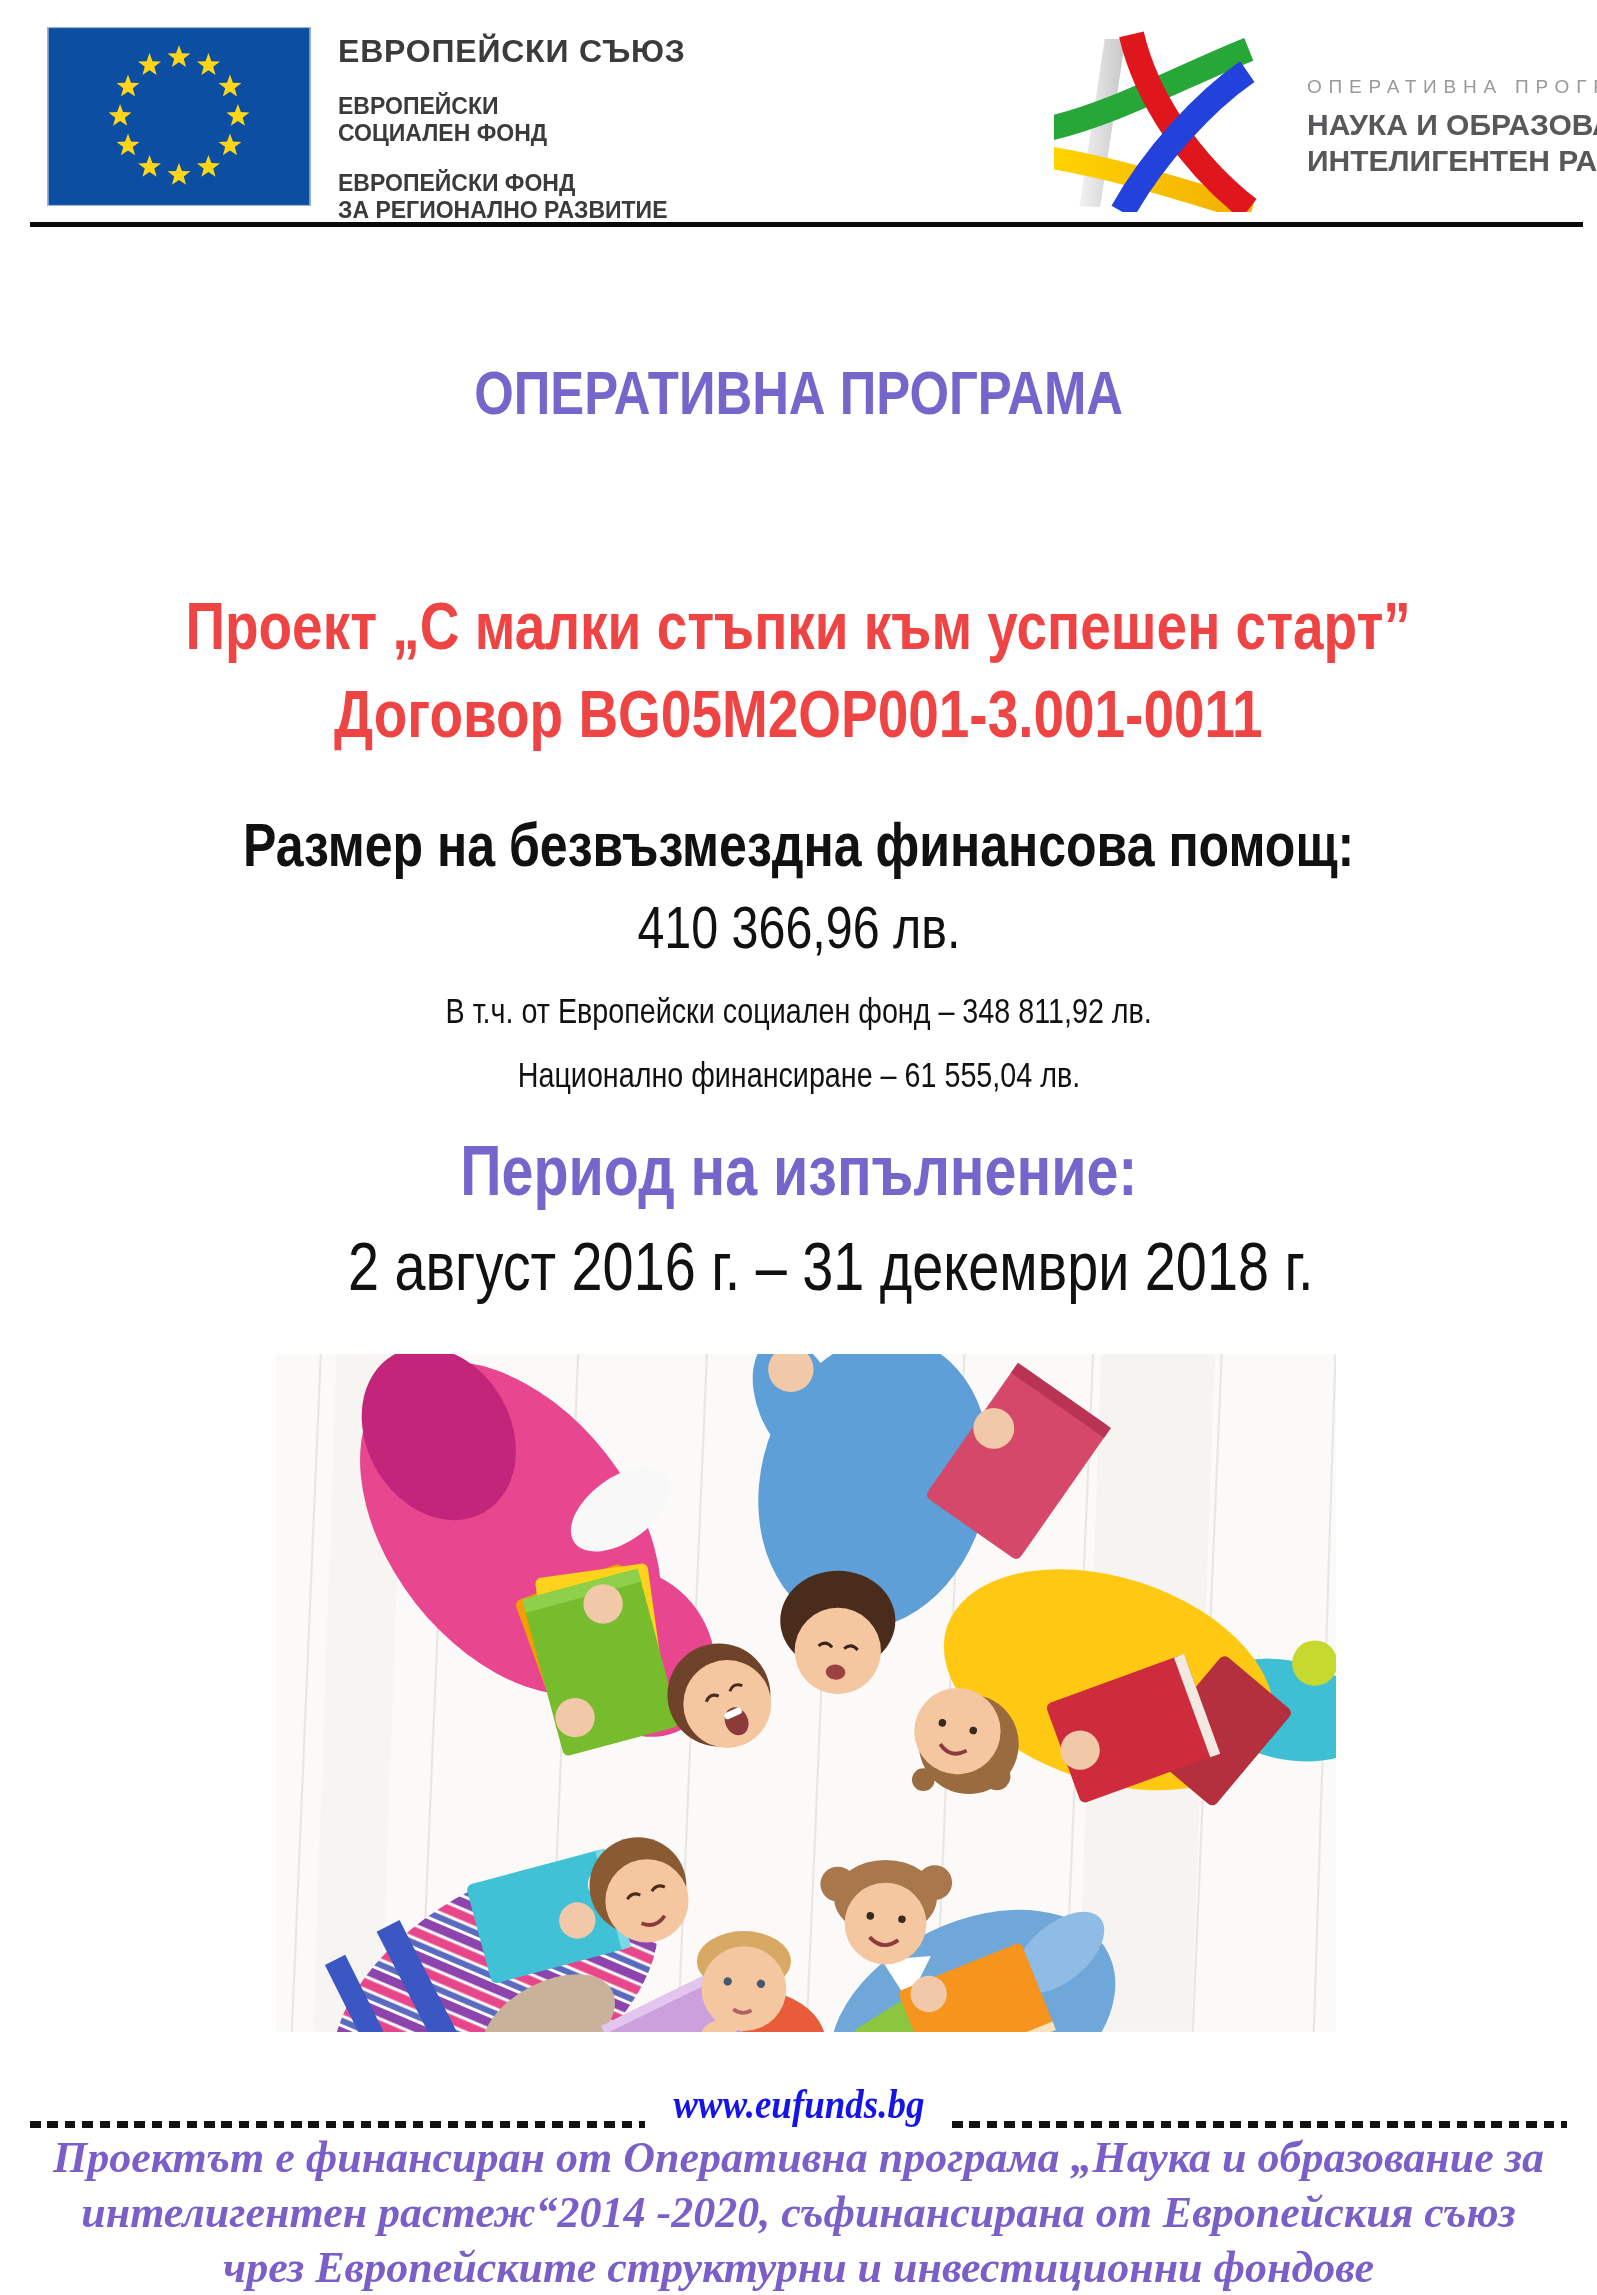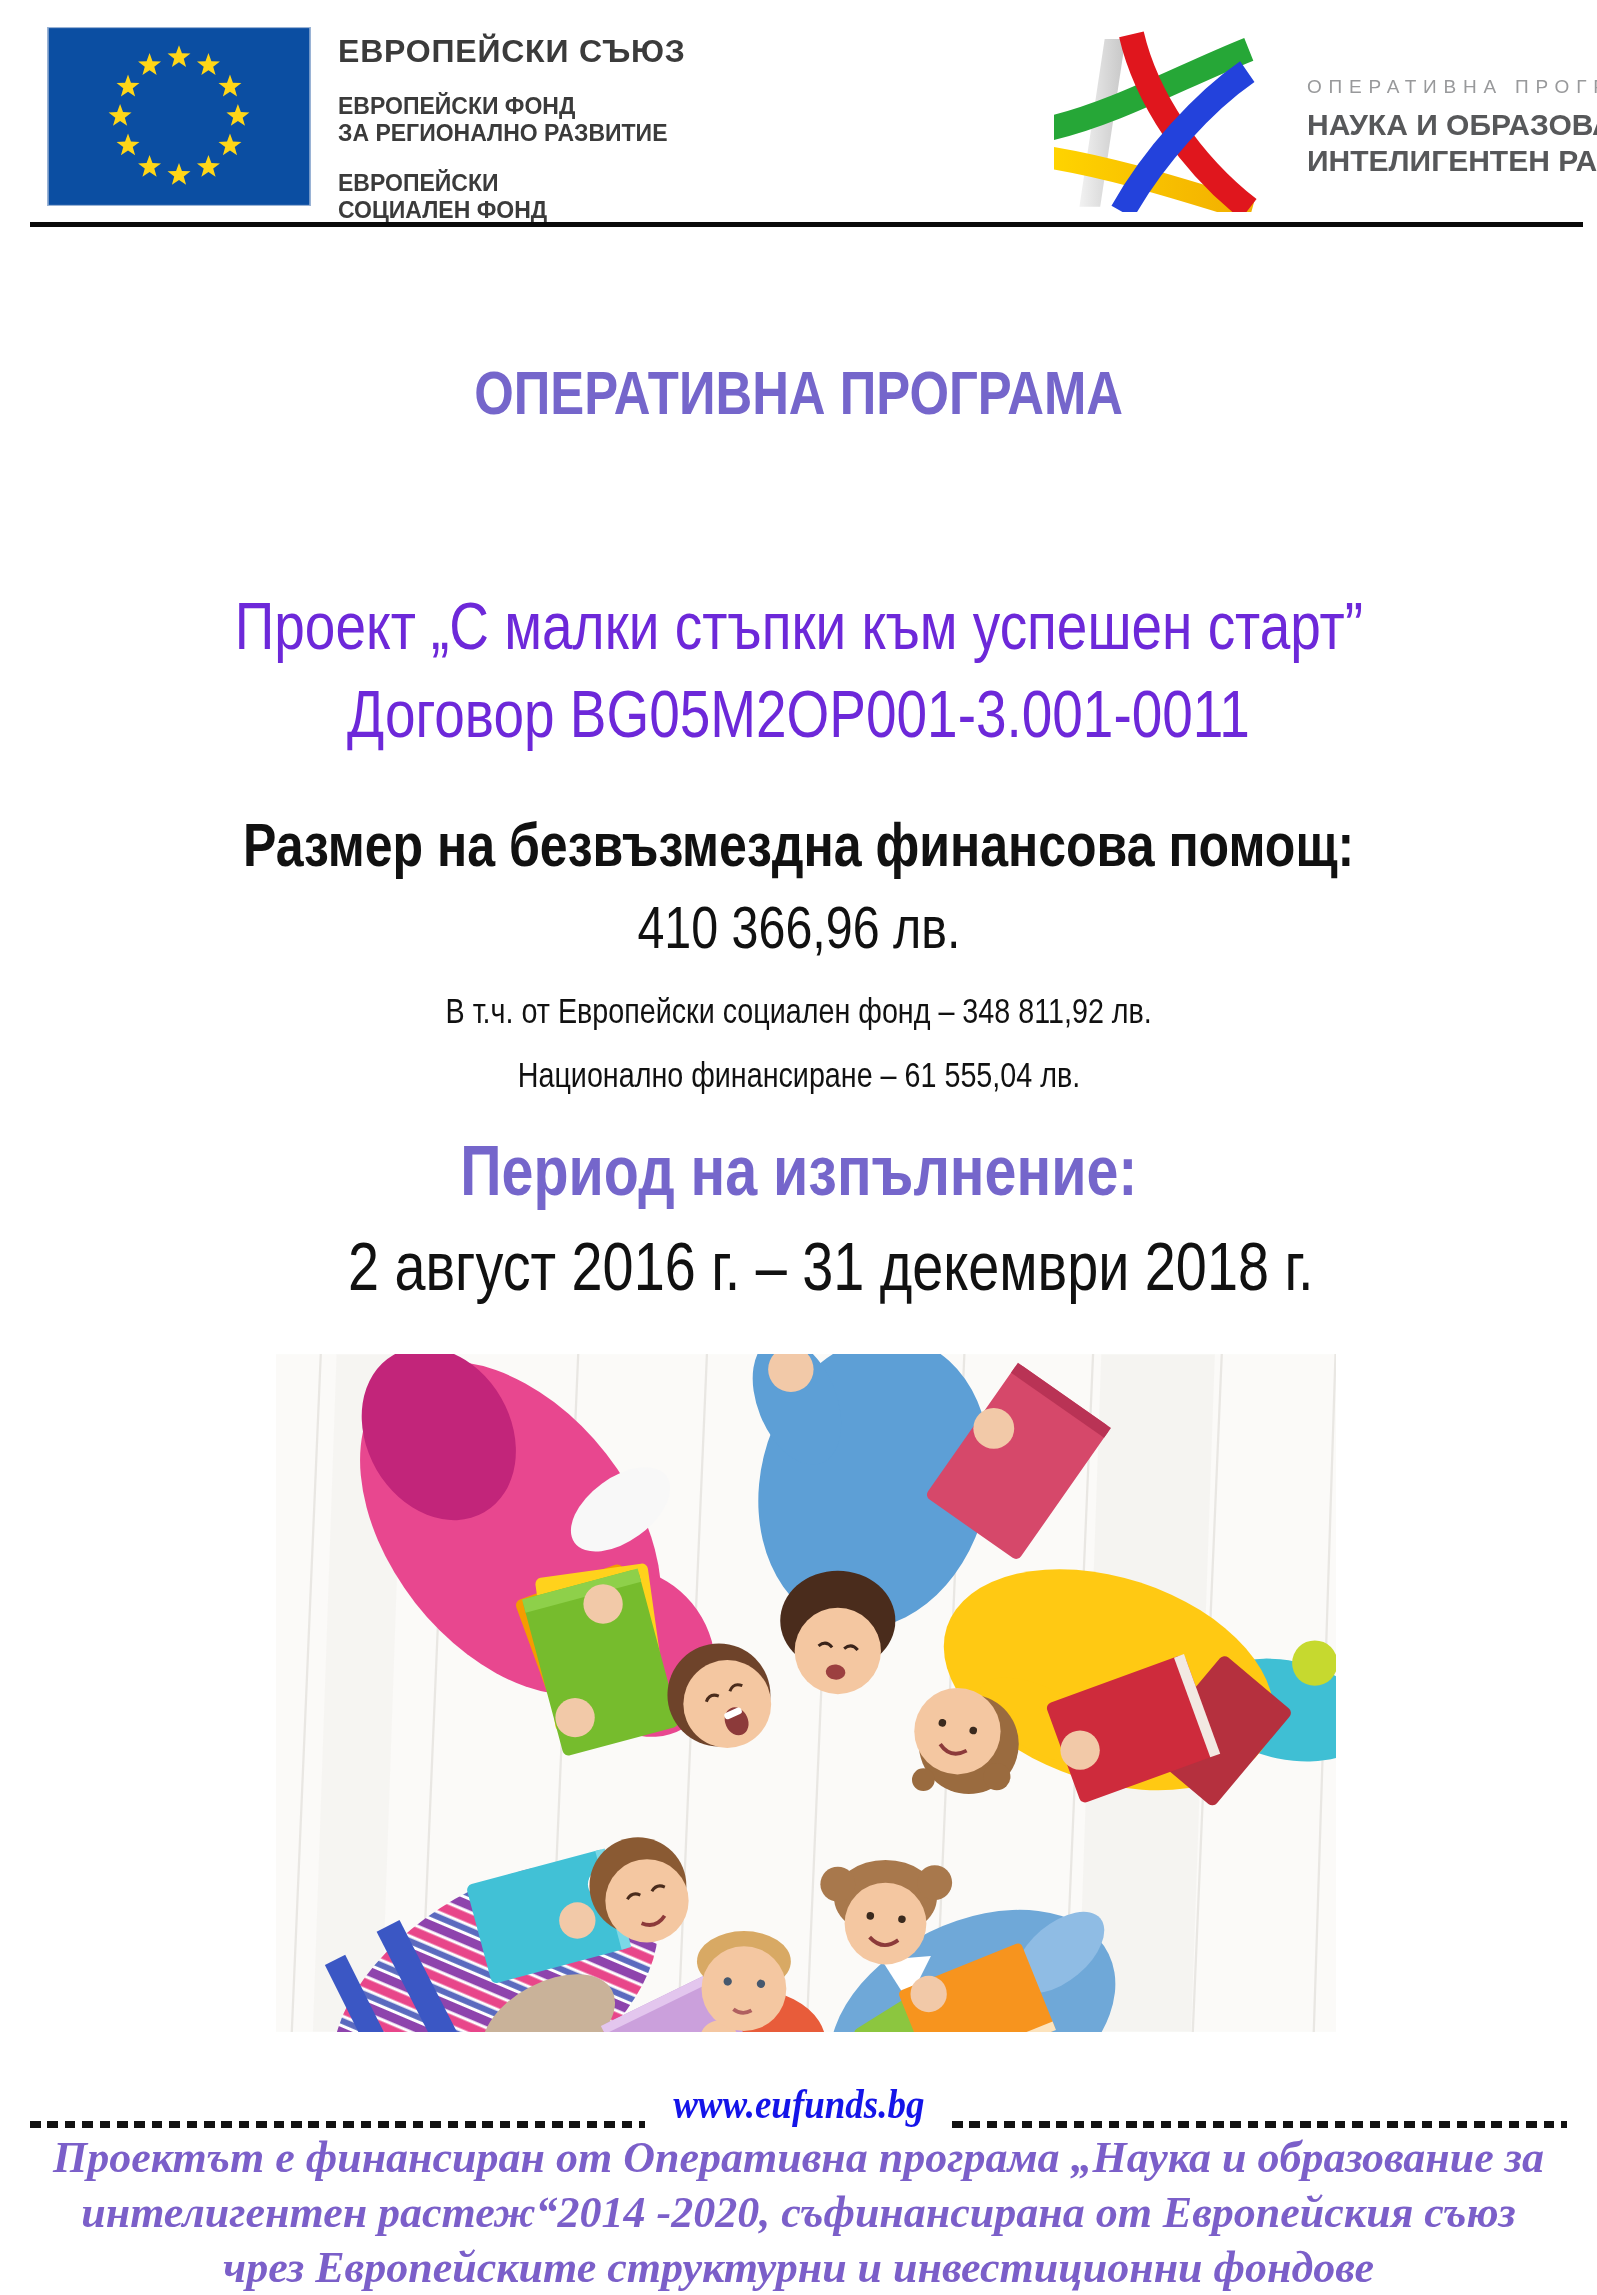--- a/index.html
+++ b/index.html
@@ -23,21 +23,21 @@
   .np-line{font-size:30px;font-weight:bold;color:#57585a;line-height:36px;white-space:nowrap;}
   .np-line.first{margin-top:9px;}
   .top-rule{position:absolute;left:30px;right:13.6px;top:222px;height:5.3px;background:#0a0a0a;}
 
   
   .cond{display:inline-block;transform:scaleX(.82);transform-origin:center;white-space:nowrap;}
 
   
   .center-block{position:absolute;left:0;width:100%;text-align:center;}
   .h-opera{top:356px;color:#7566cb;font-weight:bold;font-size:62px;line-height:73px;}
-  .h-project{top:582px;color:#6d28d9;font-weight:normal;font-size:67px;line-height:88px;}
+  .h-project{top:582px;color:#ef4444;font-weight:bold;font-size:67px;line-height:88px;}
   .grant{top:809px;color:#111;}
   .grant-title{font-size:61px;font-weight:bold;line-height:73px;}
   .grant-amount{font-size:59px;line-height:71px;margin-top:10.6px;}
   .grant-sub{font-size:35px;line-height:56px;}
   .grant-sub.first{margin-top:19.7px;}
   .grant-sub.second{margin-top:7.6px;}
   .period-head{top:1130px;color:#7566cb;font-weight:bold;font-size:70px;line-height:83px;}
   .period-value{top:1225px;color:#111;font-size:68px;line-height:82px;padding-left:32px;}
 
   
@@ -79,26 +79,26 @@
         <path transform="translate(96,118)" d="M0,-16 L3.9,-5.3 L15.2,-4.9 L6.3,2 L9.4,12.9 L0,6.6 L-9.4,12.9 L-6.3,2 L-15.2,-4.9 L-3.9,-5.3 Z"></path>
         <path transform="translate(106.5,79)" d="M0,-16 L3.9,-5.3 L15.2,-4.9 L6.3,2 L9.4,12.9 L0,6.6 L-9.4,12.9 L-6.3,2 L-15.2,-4.9 L-3.9,-5.3 Z"></path>
         <path transform="translate(135,50.5)" d="M0,-16 L3.9,-5.3 L15.2,-4.9 L6.3,2 L9.4,12.9 L0,6.6 L-9.4,12.9 L-6.3,2 L-15.2,-4.9 L-3.9,-5.3 Z"></path>
       </g>
     </svg>
   </div>
 
   <div class="eu-text">
     <div class="eu-title">ЕВРОПЕЙСКИ СЪЮЗ</div>
     <div class="eu-sub">
+      <div>ЕВРОПЕЙСКИ</div>
+      <div>СОЦИАЛЕН ФОНД</div>
+    </div>
+    <div class="eu-sub">
       <div>ЕВРОПЕЙСКИ ФОНД</div>
       <div>ЗА РЕГИОНАЛНО РАЗВИТИЕ</div>
-    </div>
-    <div class="eu-sub">
-      <div>ЕВРОПЕЙСКИ</div>
-      <div>СОЦИАЛЕН ФОНД</div>
     </div>
   </div>
 
   <div class="np-logo">
     <svg viewBox="0 0 320 245" aria-hidden="true">
       <defs>
         <linearGradient id="silverG" x1="0" y1="0" x2="1" y2="0">
           <stop offset="0" stop-color="#f2f2f2"></stop>
             <stop offset="1" stop-color="#c6c6c6"></stop>
         </linearGradient>

